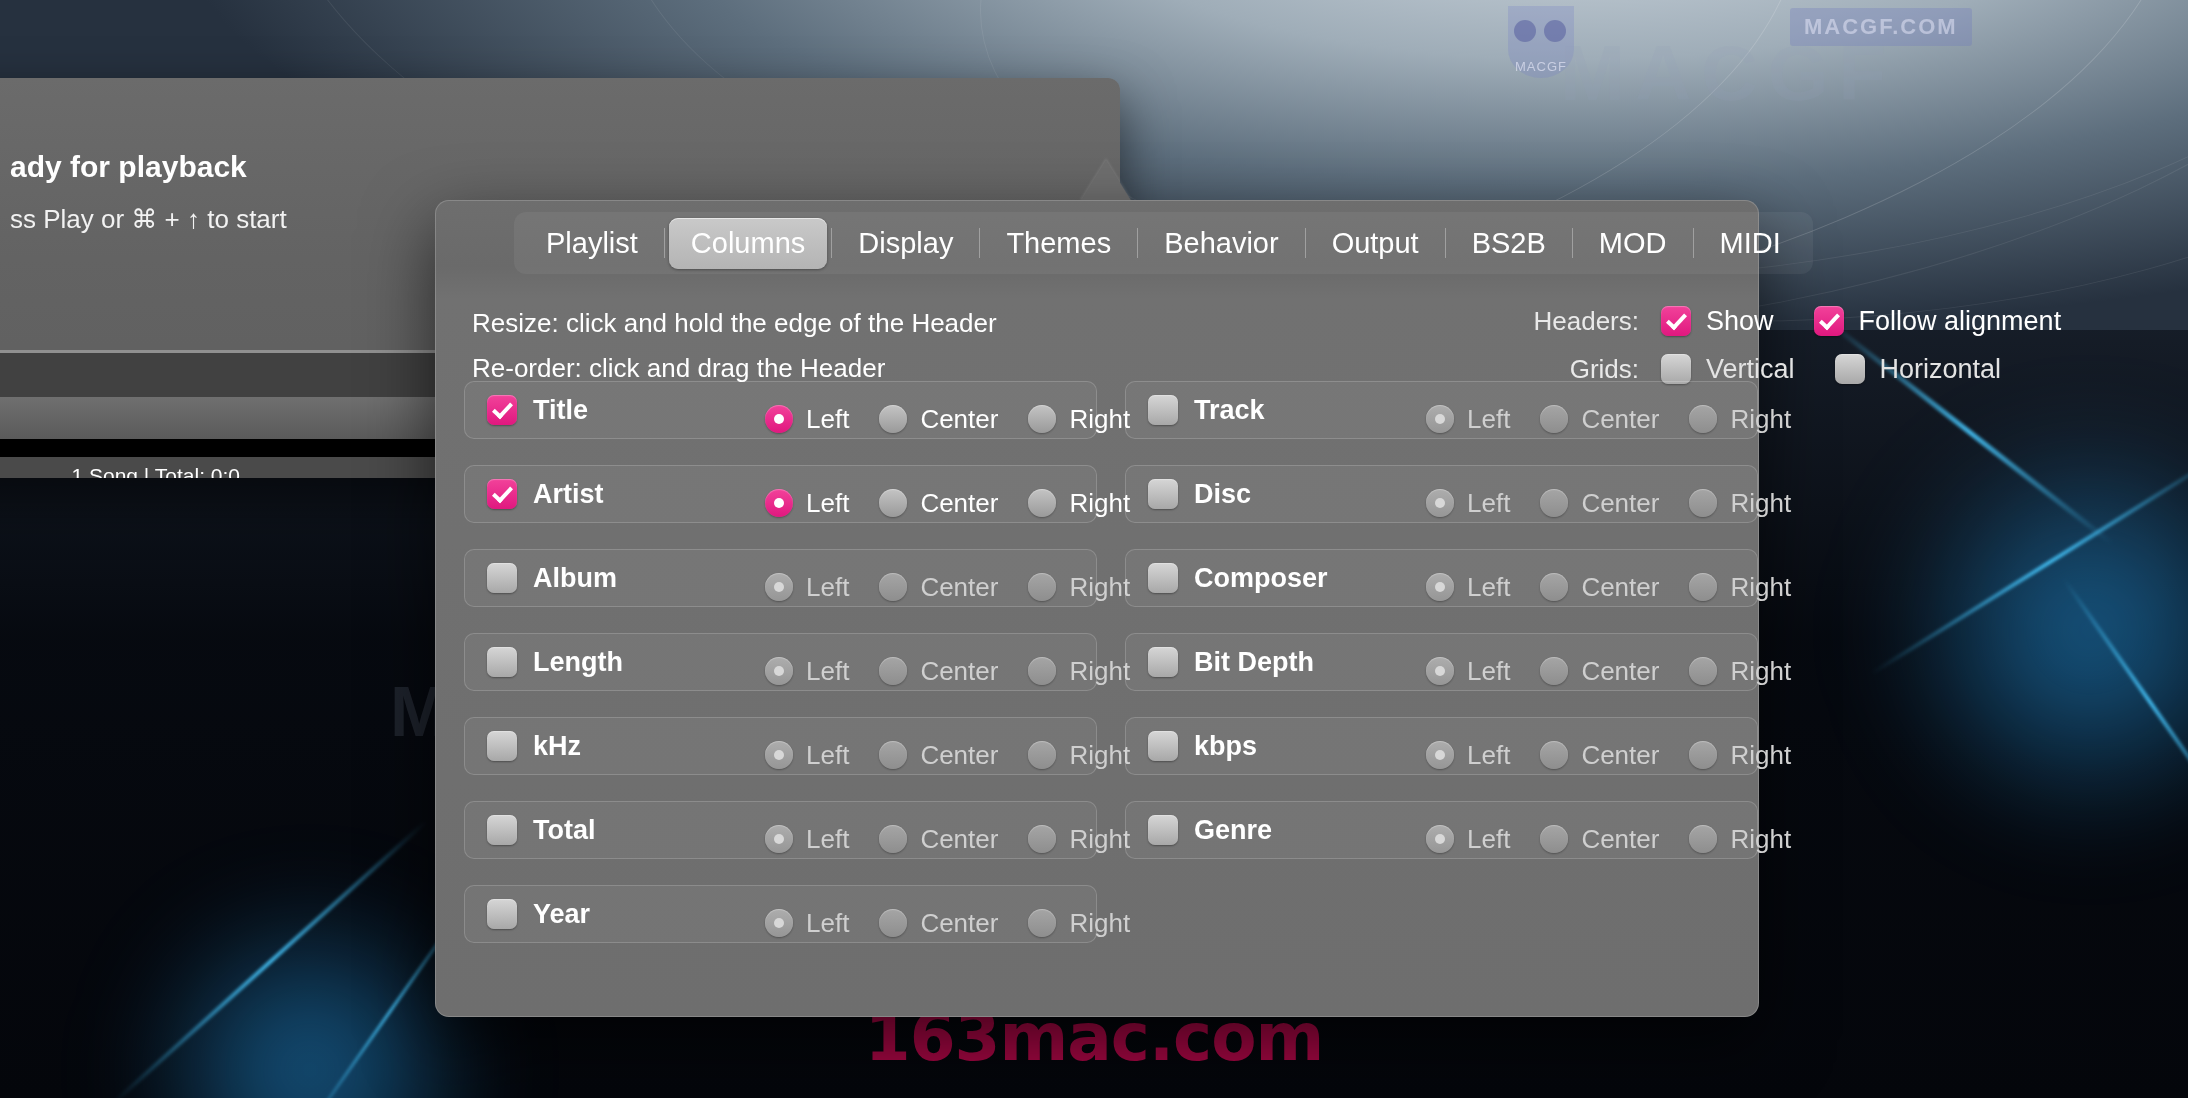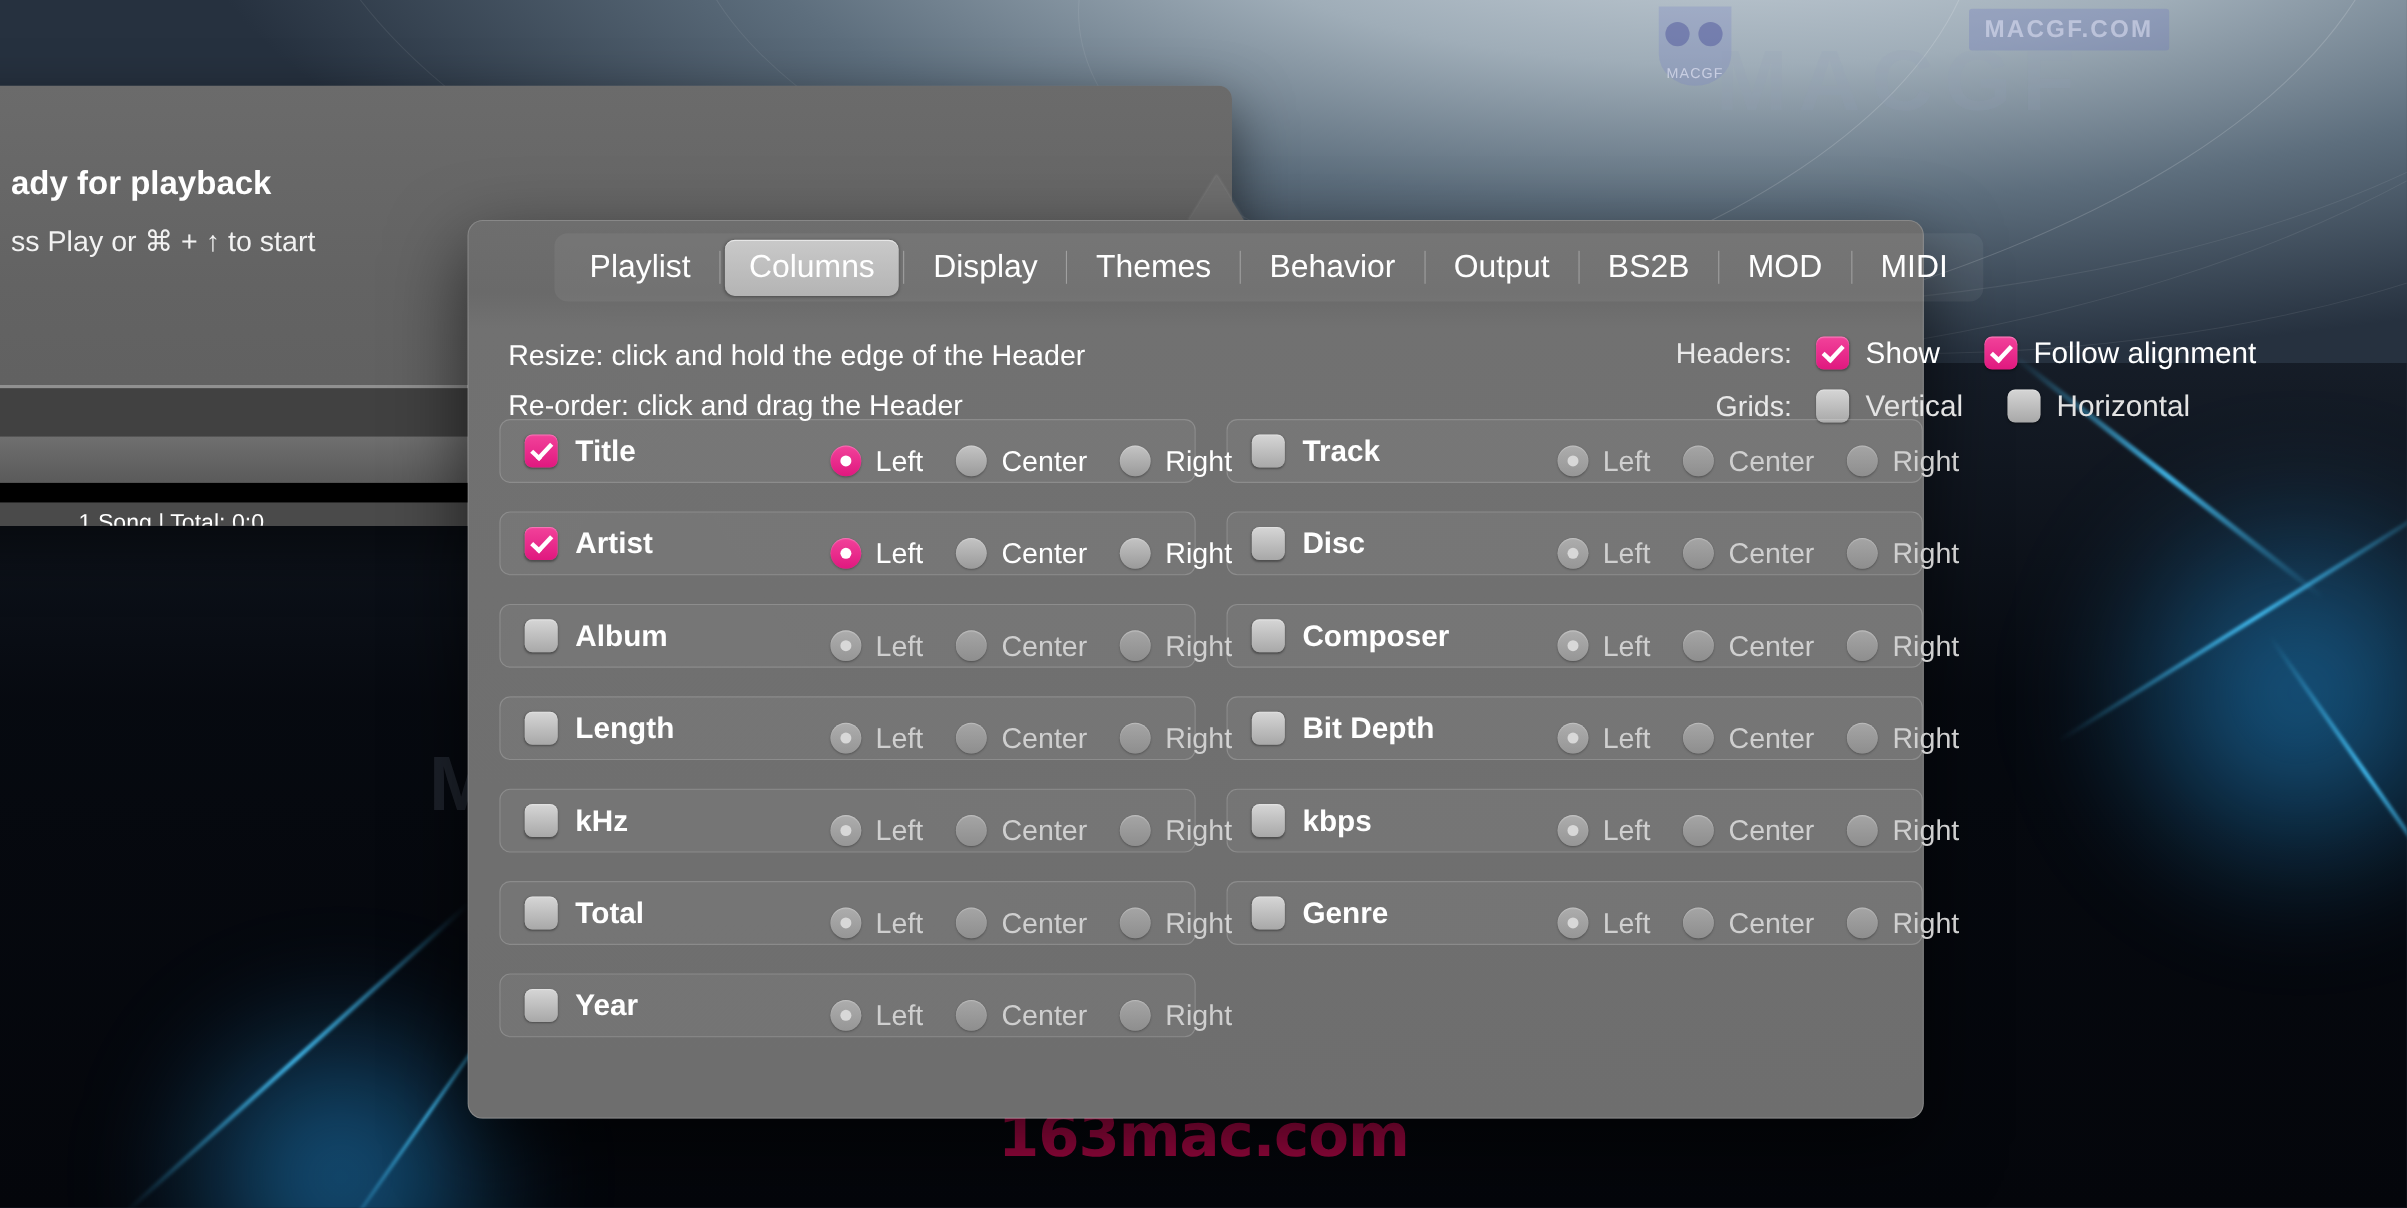--- a/index.html
+++ b/index.html
@@ -26,42 +26,42 @@
   
   .wm{position:absolute;pointer-events:none;user-select:none;}
   .wm-big{font-weight:700;color:rgba(150,160,185,.17);letter-spacing:10px;}
   .wm-box{background:rgba(110,118,190,.30);color:rgba(225,228,245,.55);
     padding:6px 14px;border-radius:3px;font-size:22px;letter-spacing:2px;font-weight:600;}
   .wm-badge{width:66px;height:72px;border-radius:0 0 50% 50%/0 0 40% 40%;
     background:rgba(120,128,196,.28);position:relative;}
   .wm-badge:before{content:"";position:absolute;left:6px;top:14px;width:22px;height:22px;border-radius:50%;background:rgba(70,78,150,.45);}
   .wm-badge:after{content:"";position:absolute;right:8px;top:14px;width:22px;height:22px;border-radius:50%;background:rgba(70,78,150,.45);}
   .wm-badge-txt{position:absolute;bottom:4px;left:0;right:0;text-align:center;font-size:13px;color:rgba(230,232,248,.65);letter-spacing:1px;}
-  .wm-bottom{position:absolute;left:50%;transform:translateX(-50%);bottom:34px;
-    font-size:54px;font-weight:800;color:#a50743;letter-spacing:-1px;
+  .wm-bottom{position:absolute;left:50%;transform:translateX(-50%);bottom:22px;
+    font-size:66px;font-weight:800;color:#a50743;letter-spacing:-1px;
     font-family:"DejaVu Sans","Liberation Sans",sans-serif;}
 
   
   #player{position:absolute;left:-320px;top:78px;width:1440px;height:400px;
     border-radius:12px;overflow:hidden;
     background:linear-gradient(180deg,#6b6b6b 0%,#636363 45%,#5e5e5e 100%);
     box-shadow:0 20px 52px rgba(0,0,0,.55);}
   .pl-title{position:absolute;left:330px;top:72px;color:#fff;font-size:30px;font-weight:700;white-space:nowrap;}
   .pl-sub{position:absolute;left:330px;top:126px;color:#f2f2f2;font-size:26px;white-space:nowrap;}
   .pl-toolbar{position:absolute;right:24px;top:122px;display:flex;gap:30px;align-items:center;}
   .tb-ic{width:34px;height:34px;opacity:.95;cursor:pointer;}
   .pl-sep{position:absolute;left:0;right:0;top:272px;height:3px;background:rgba(255,255,255,.30);}
   .pl-rowA{position:absolute;left:0;right:0;top:275px;height:44px;background:#414141;}
   .pl-rowB{position:absolute;left:0;right:0;top:319px;height:42px;background:linear-gradient(180deg,#6f6f6f,#5a5a5a);}
   .pl-rowC{position:absolute;left:0;right:0;top:361px;height:18px;background:#000;}
   .pl-status{position:absolute;left:0;right:0;top:379px;height:38px;background:#4a4a4a;color:#fff;
     font-size:21px;display:flex;align-items:center;justify-content:flex-end;padding-right:880px;}
 
   
-  #prefs{position:absolute;left:425px;top:200px;width:1322px;height:815px;
+  #prefs{position:absolute;left:435px;top:200px;width:1322px;height:815px;
     background:linear-gradient(180deg,#6e6e6e 0%,#6a6a6a 8%,#717171 12%,#6e6e6e 100%);
     border-radius:14px;border:1px solid rgba(255,255,255,.18);
     box-shadow:0 26px 70px rgba(0,0,0,.60);}
   #prefs-arrow{position:absolute;left:1080px;top:160px;width:0;height:0;
     border-left:26px solid transparent;border-right:26px solid transparent;
     border-bottom:42px solid #6f6f6f;filter:drop-shadow(0 -2px 1px rgba(255,255,255,.12));}
 
   
   .tabbar{position:absolute;left:78px;top:11px;height:62px;display:flex;align-items:center;
     background:rgba(255,255,255,.055);border-radius:12px;padding:0 10px;}

